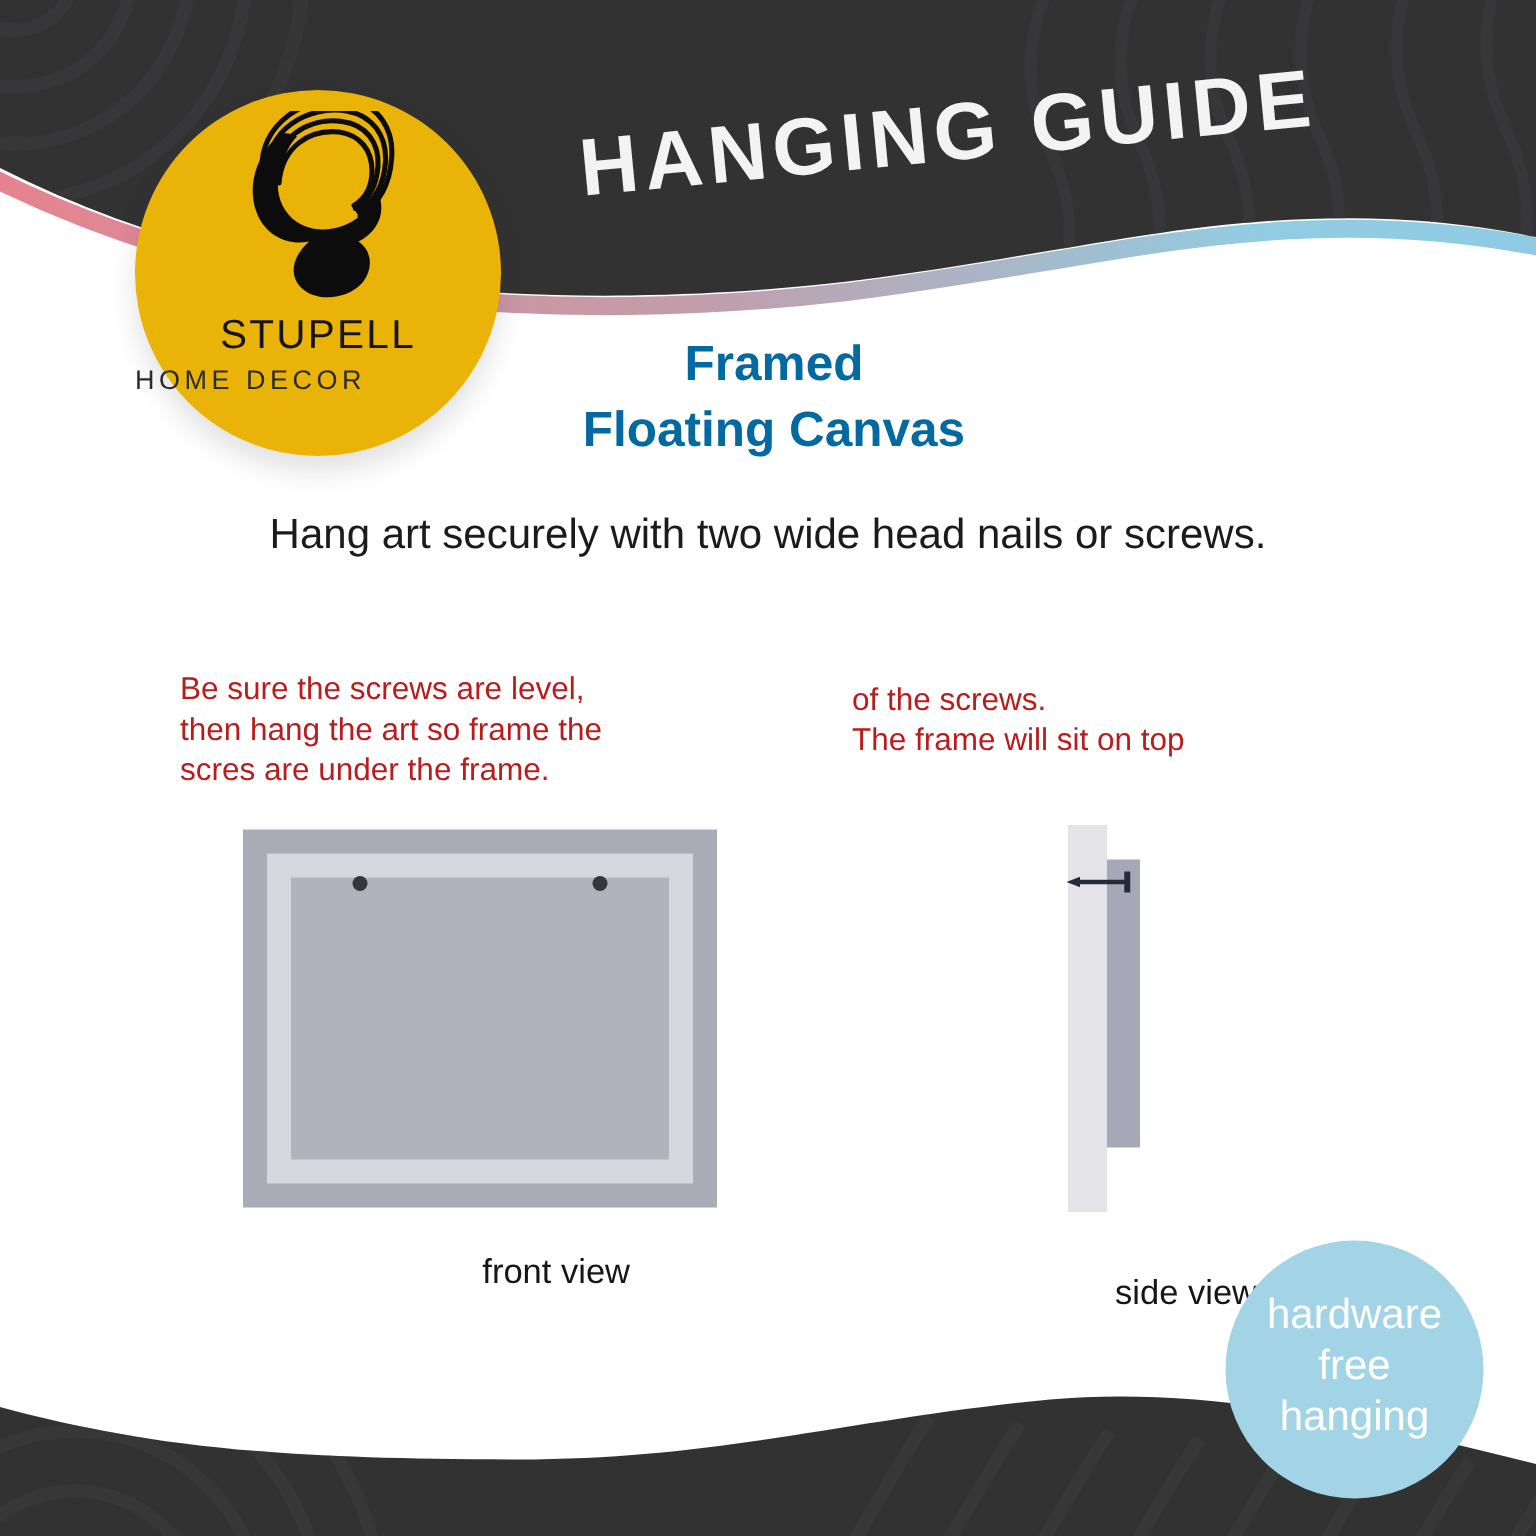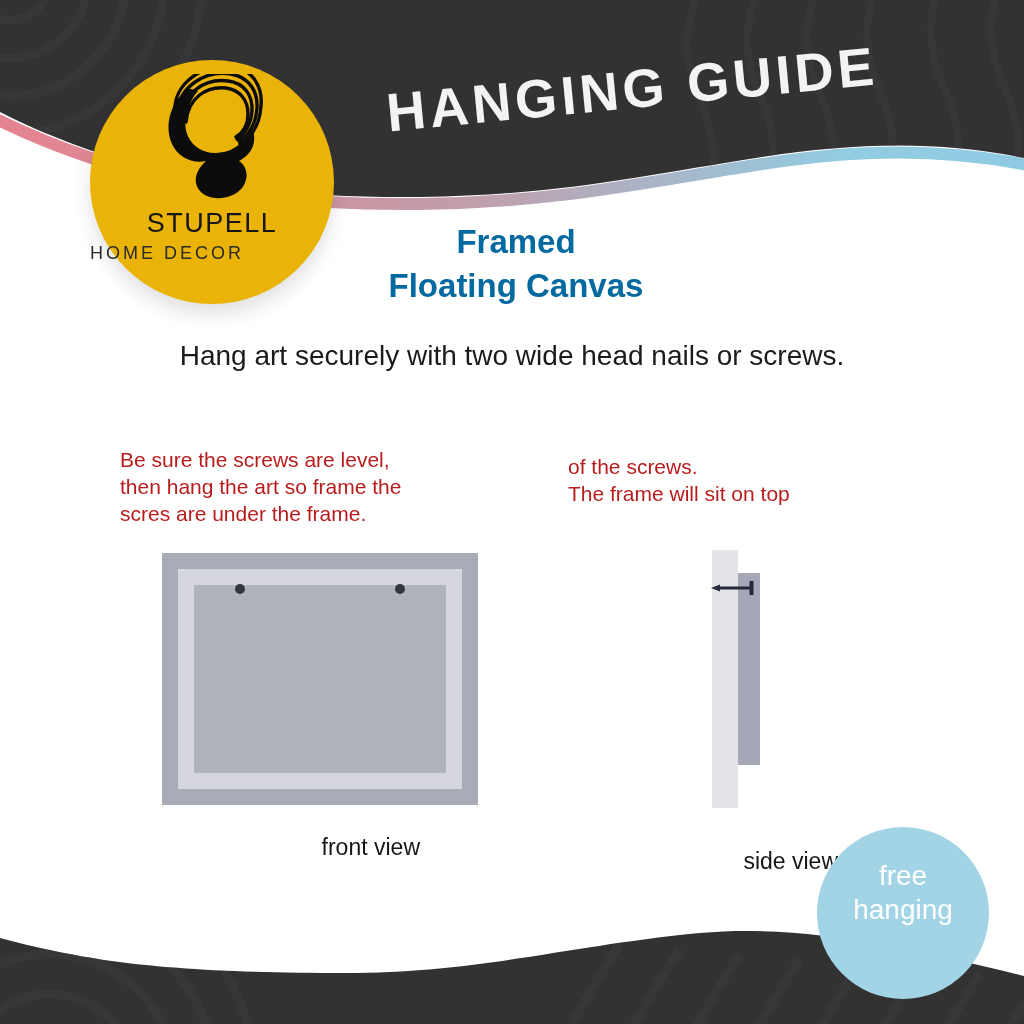--- a/index.html
+++ b/index.html
@@ -203,18 +203,19 @@
       <path d="M740 175 Q 780 105 800 75" stroke-width="9"></path>
       <path d="M800 180 Q 840 110 860 80" stroke-width="9"></path>
       <path d="M860 185 Q 900 115 920 85" stroke-width="9"></path>
       <path d="M920 190 Q 960 120 980 90" stroke-width="9"></path>
       <path d="M980 195 Q 1020 125 1040 95" stroke-width="9"></path>
     </g>
   </svg>
 
   <div class="badge-circle">
     <div class="badge-inner">
+      <div>hardware</div>
       <div>free</div>
       <div>hanging</div>
     </div>
   </div>
 
 </div>
 
 </body></html>

